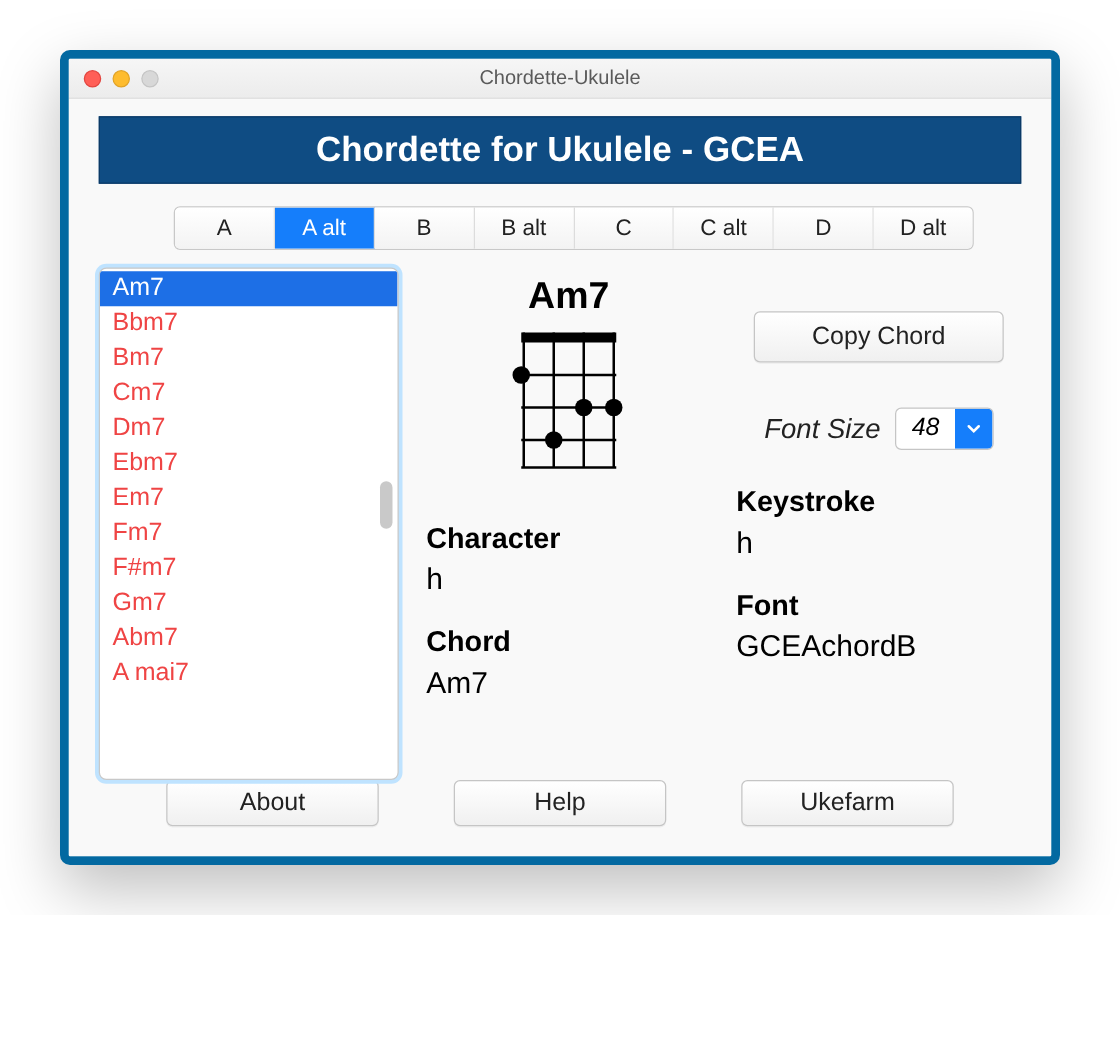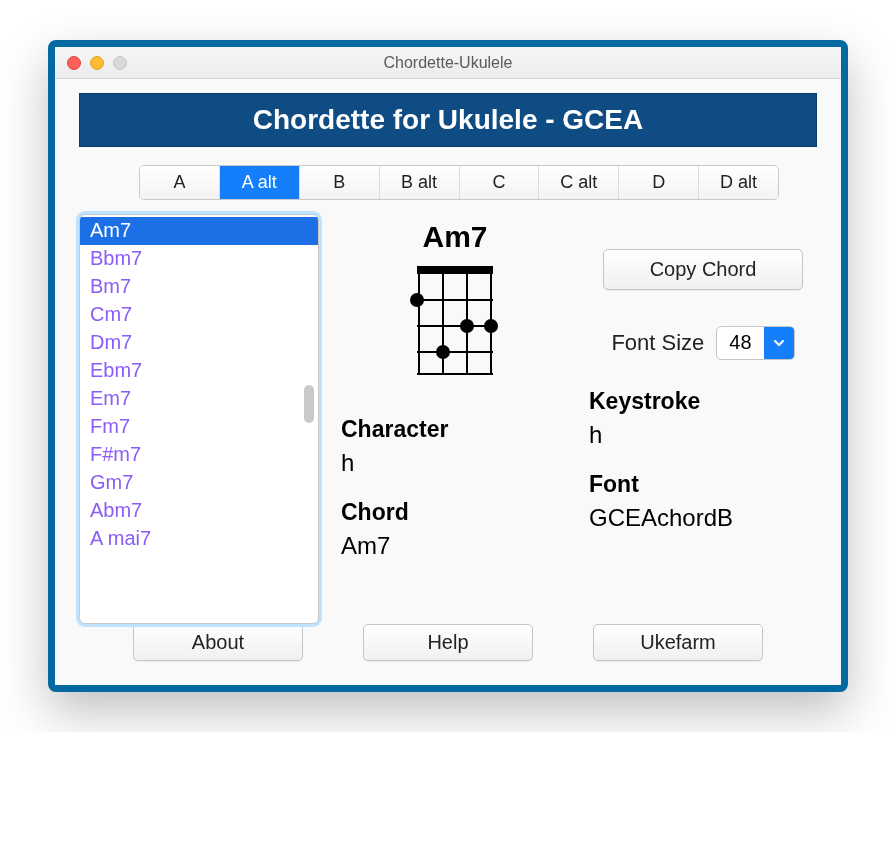--- a/index.html
+++ b/index.html
@@ -96,21 +96,21 @@
     overflow: hidden;
     position: relative;
     box-shadow: 0 0 0 3px #bfe3ff;
   }
   .list-inner {
     padding: 2px 0;
   }
   .list-item {
     font-size: 20px;
     padding: 2px 10px 3px;
-    color: #8b5cf6;
+    color: #ef4444;
     cursor: default;
   }
   .list-item.selected {
     background: #1d6fe6;
     color: #fff;
   }
   .scrollbar-thumb {
     position: absolute;
     right: 4px;
     top: 170px;
@@ -150,20 +150,21 @@
   }
   .copy-btn {
     width: 200px;
     margin-top: 35px;
   }
   .fontrow {
     display: flex;
     align-items: center;
     gap: 12px;
     margin-top: 36px;
+    font-style: italic;
   }
   .fontrow-label {
     font-size: 22px;
     color: #222;
   }
   .select {
     display: flex;
     align-items: stretch;
     border: 1px solid #c5c5c5;
     border-radius: 5px;

